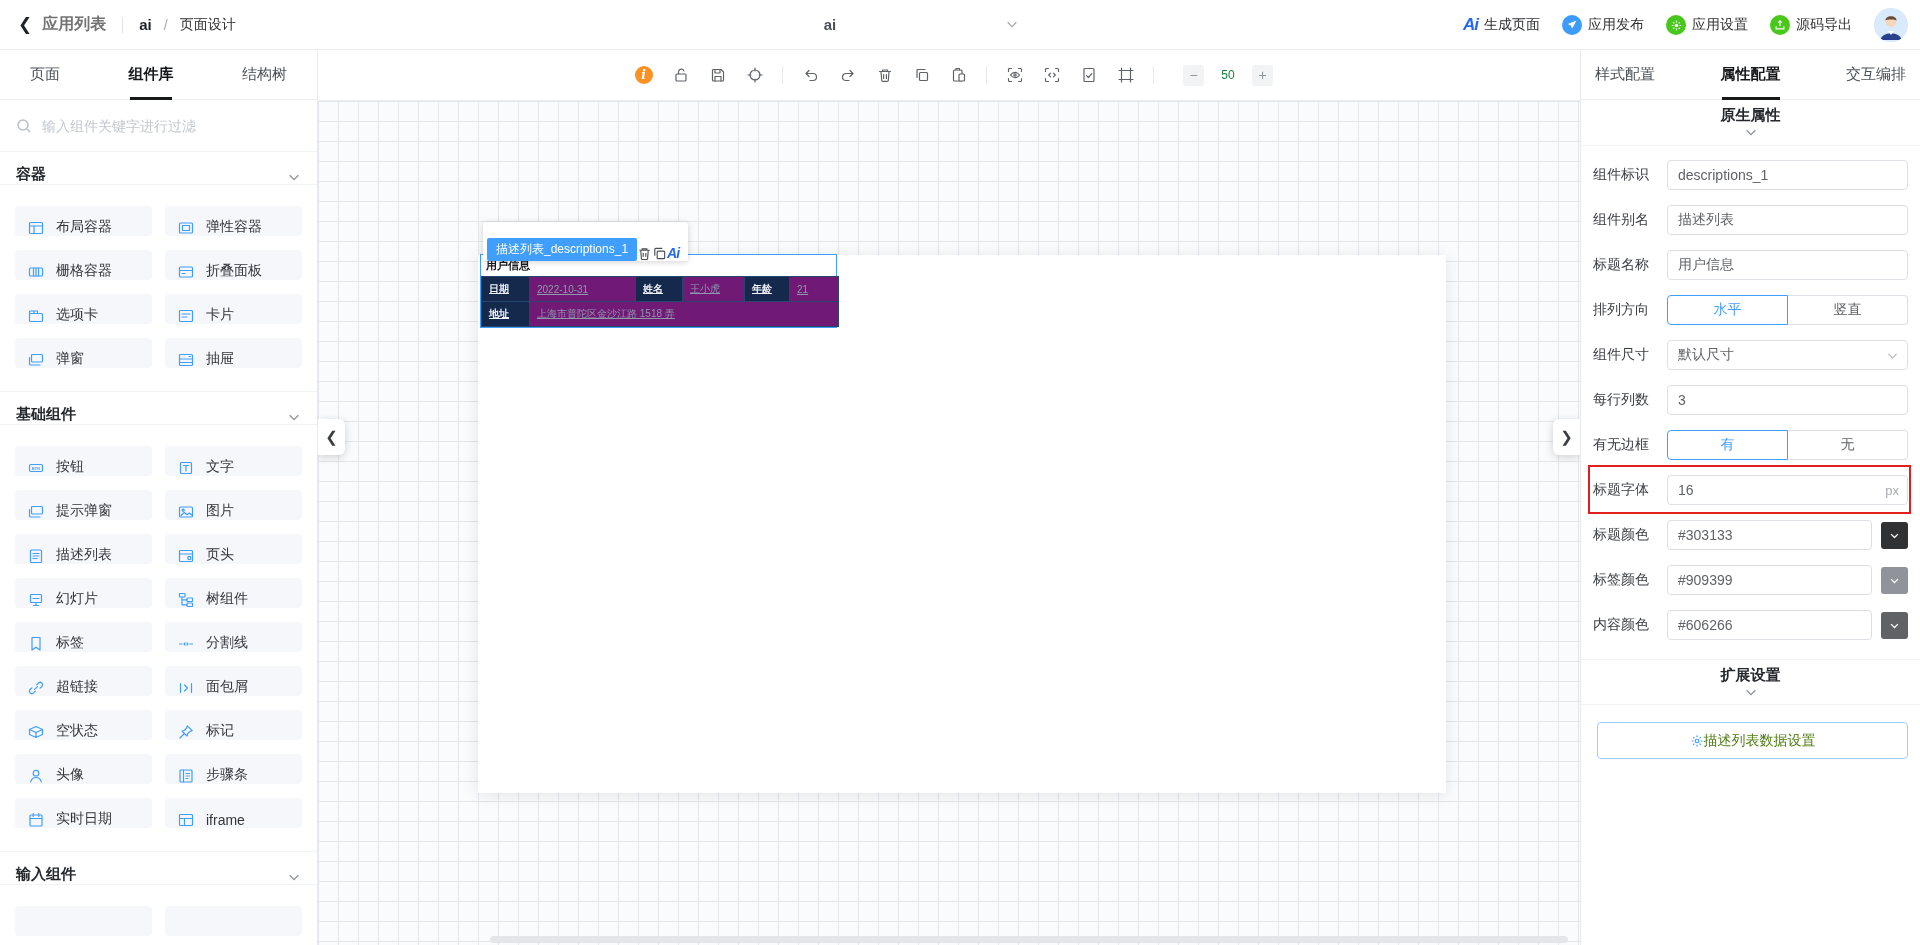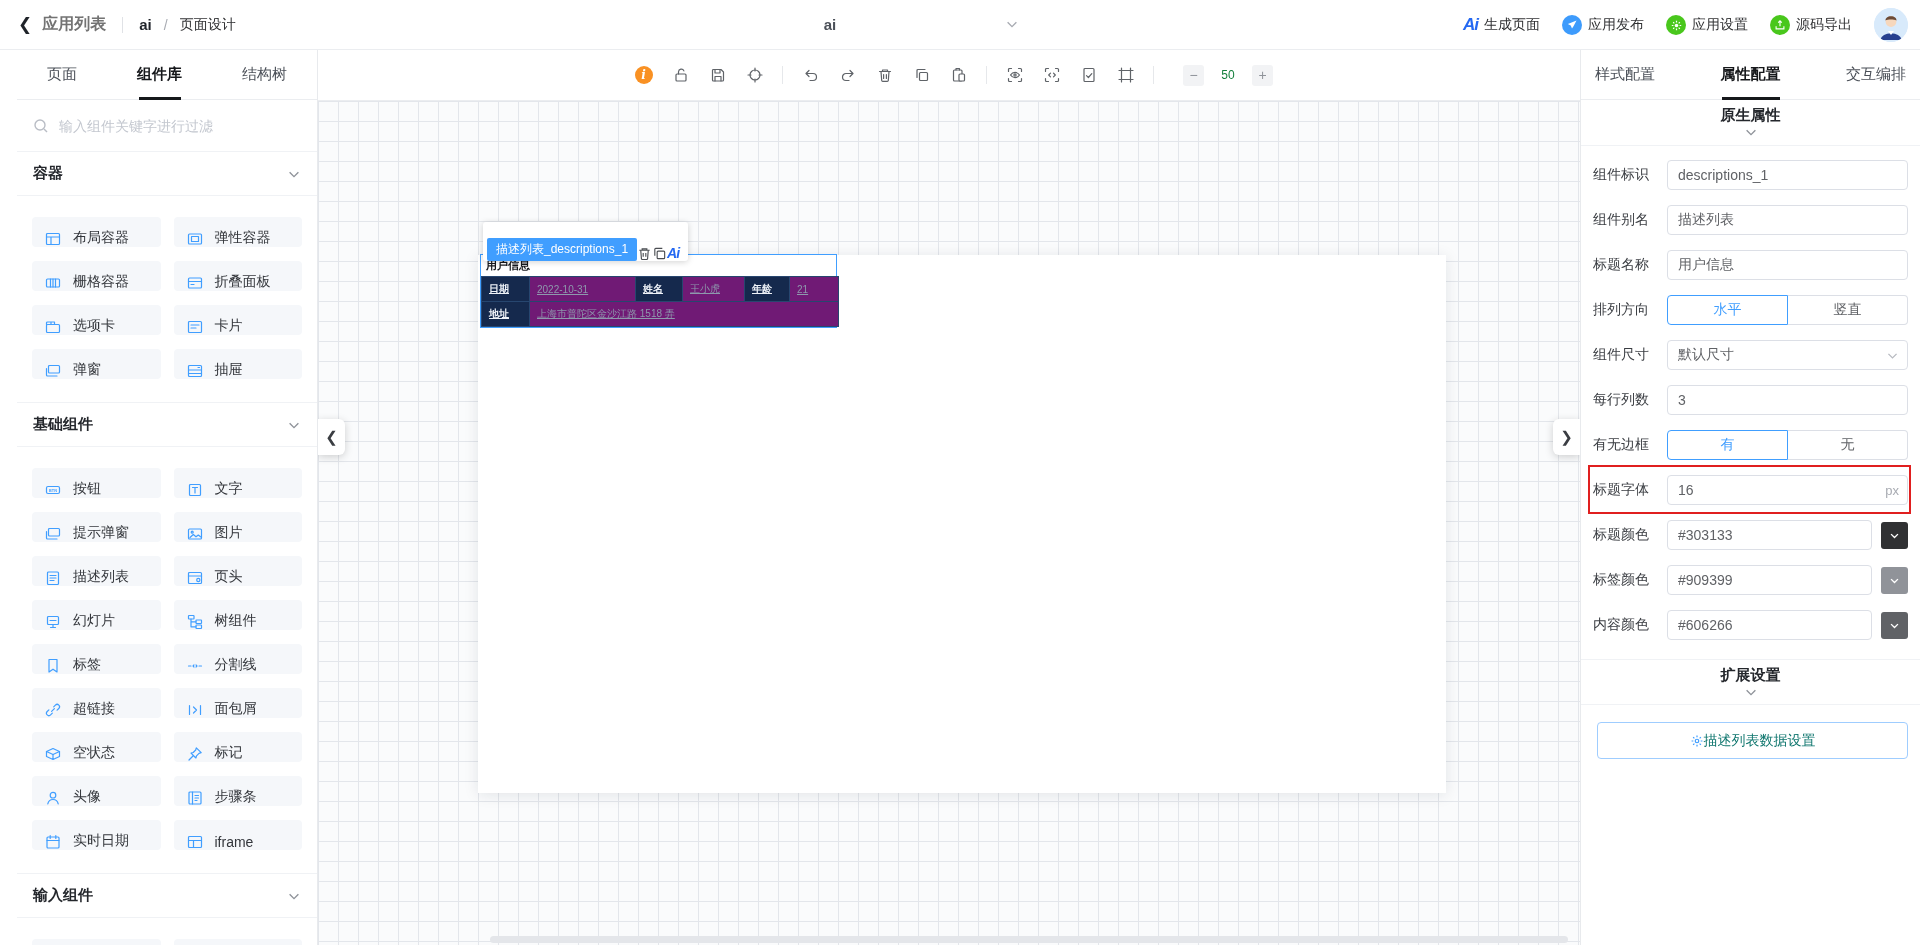--- a/index.html
+++ b/index.html
@@ -21,31 +21,31 @@
   .page-select .chev { position:absolute; right:6px; top:17px; color:#a8abb2; }
   .hdr-right { position:absolute; right:12px; top:0; height:50px; display:flex; align-items:center; gap:22px; }
   .hdr-action { display:flex; align-items:center; gap:6px; font-size:14px; color:#303133; cursor:pointer; }
   .ai-logo { font-weight:bold; font-size:17px; color:#2468f2; font-style:italic; letter-spacing:-1px; }
   .circ { width:20px; height:20px; border-radius:50%; display:flex; align-items:center; justify-content:center; }
   .circ.blue { background:#3d9bfc; } .circ.green { background:#49c71c; }
   .avatar { width:34px; height:34px; border-radius:50%; background:#d8eafb; overflow:hidden; position:relative; cursor:pointer; }
 
   
   .sidebar { position:absolute; left:0; top:50px; width:318px; height:895px; background:#fff;
-             border-right:1px solid #e8eaed; overflow:hidden; z-index:20;padding-left:17px; }
+             border-right:1px solid #e8eaed; overflow:hidden; z-index:20; }
   .side-tabs { height:50px; display:flex; align-items:center; justify-content:space-between;
                padding:0 30px; border-bottom:1px solid #ebedf0; }
   .side-tab { font-size:15px; color:#4b5058; cursor:pointer; height:50px; line-height:48px; position:relative; }
   .side-tab.active { font-weight:bold; color:#16181b; }
   .side-tab.active::after { content:""; position:absolute; left:50%; transform:translateX(-50%);
                             bottom:0; width:42px; height:3px; background:#16181b; }
   .search-row { height:52px; display:flex; align-items:center; gap:10px; padding:0 16px; border-bottom:1px solid #f0f2f5; }
   .search-row input { border:none; outline:none; flex:1; font-size:14px; color:#303133; font-family:inherit; }
   .search-row input::placeholder { color:#c3c7cf; }
-  .sec-head { height:45px; display:flex; align-items:center; justify-content:space-between;
+  .sec-head { height:34px; display:flex; align-items:flex-end; justify-content:space-between;
               padding:0 16px; border-bottom:1px solid #f0f2f5; border-top:1px solid #f0f2f5; margin-top:-1px; cursor:pointer; }
   .sec-title { font-size:15px; font-weight:bold; color:#24272c; }
   .cards { display:grid; grid-template-columns:1fr 1fr; gap:14px 13px; padding:21px 15px 24px 15px; }
   .comp-card { height:30px; background:#f5f7fa; border-radius:4px; display:flex; align-items:flex-end;
                padding-left:13px; gap:12px; cursor:grab; }
   .comp-card .lbl { font-size:14px; color:#33363b; white-space:nowrap; }
 
   
   .canvas { position:absolute; left:318px; top:50px; width:1262px; height:895px; background:#fafbfc; }
   .canvas-toolbar { position:absolute; left:0; top:0; width:100%; height:51px; background:#fff;
@@ -114,21 +114,21 @@
   .seg-btn:first-child { border-radius:4px 0 0 4px; }
   .seg-btn:last-child { border-radius:0 4px 4px 0; border-left:none; }
   .seg-btn.on { border:1px solid #409eff; color:#409eff; }
   .seg-btn.on + .seg-btn { border-left:none; }
   .color-row .finput { margin-right:9px; }
   .swatch { width:27px; height:27px; border-radius:3px; flex:none; display:flex; align-items:center;
             justify-content:center; cursor:pointer; }
   .red-frame { position:absolute; left:-5px; right:-3px; top:-10px; bottom:-9px; border:2px solid #e01f1f;
                pointer-events:none; z-index:5; }
   .data-btn { margin:17px 12px 0 16px; width:calc(100% - 28px); height:37px; border:1px solid #9fcdff; border-radius:4px;
-              background:#fff; color:#0f766e; font-size:14px; display:flex; align-items:center; justify-content:center;
+              background:#fff; color:#4d7c0f; font-size:14px; display:flex; align-items:center; justify-content:center;
               cursor:pointer; font-family:inherit; }
 
   svg { display:block; }
 </style>
 </head>
 <body>
 
 <div class="header">
   <div class="hdr-left">
     <span class="back-chevron">❮</span>

